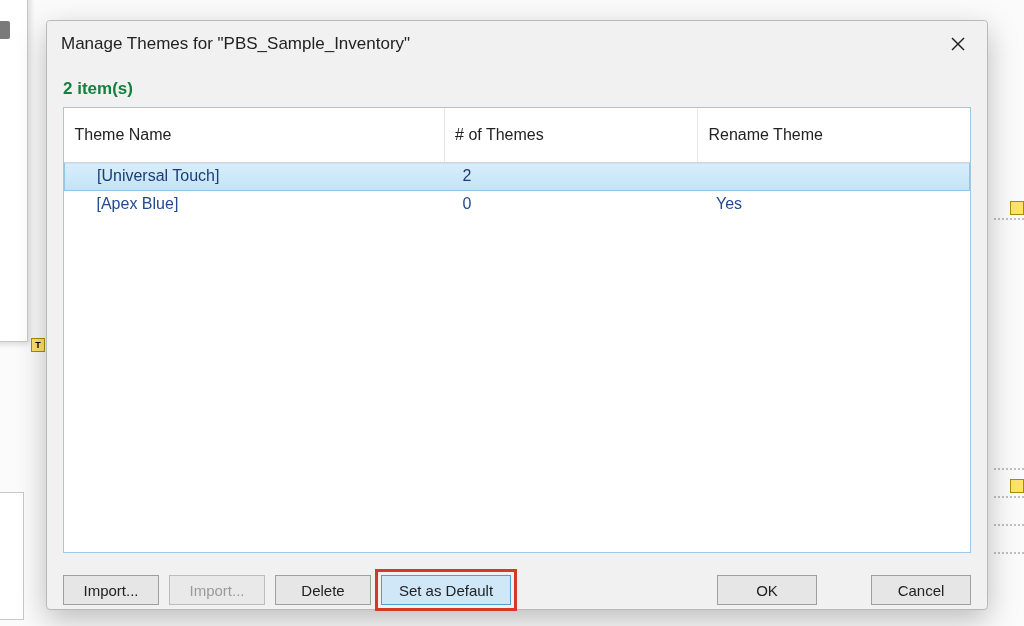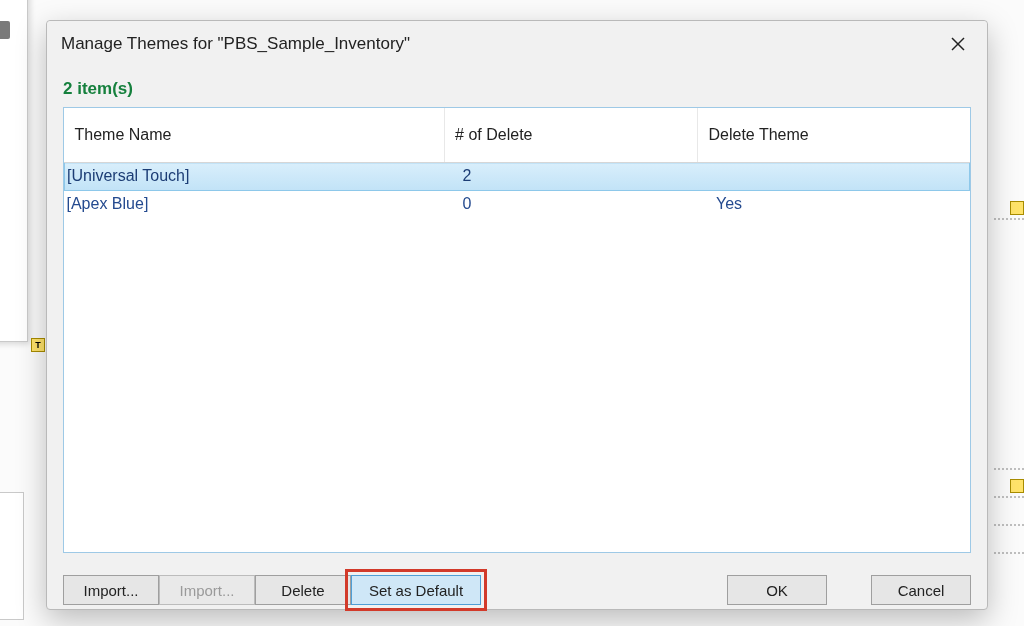--- a/index.html
+++ b/index.html
@@ -125,37 +125,38 @@
     border-bottom: 1px solid #d6d6d6;
     border-right: 1px solid #e8e8e8;
     color: #222;
   }
   thead th:last-child { border-right: none; }
   .col-name { width: 42%; }
   .col-layouts { width: 28%; text-align: left; }
   .col-default { width: 30%; text-align: left; }
 
   tbody td {
-    padding: 4px 10px 5px 2px;
+    padding: 4px 10px 5px 32px;
     font-size: 16px;
     color: #244a8f;
   }
   tbody td.layouts { padding-left: 18px; }
   tbody td.default { padding-left: 18px; }
   tr.selected {
     background: linear-gradient(#d8eefb, #c2e3f7);
     border: 1px solid #8dc8ea;
   }
   tr.selected td { color: #1c3d75; }
   tbody tr { height: 26px; }
   .table-filler { flex: 1; background: #fff; }
 
   .button-bar {
     display: flex;
     align-items: center;
+    gap: 10px;
     padding: 10px 16px 4px 16px;
   }
   .btn {
     min-width: 96px;
     height: 30px;
     padding: 0 14px;
     background: #e6e6e6;
     border: 1px solid #9f9f9f;
     font-size: 15px;
     color: #222;
@@ -216,22 +217,22 @@
     </button>
   </div>
 
   <div class="item-count">2 item(s)</div>
 
   <div class="table-wrap">
     <table>
       <thead>
         <tr>
           <th class="col-name">Theme Name</th>
-          <th class="col-layouts"># of Delete</th>
-          <th class="col-default">Delete Theme</th>
+          <th class="col-layouts"># of Themes</th>
+          <th class="col-default">Rename Theme</th>
         </tr>
       </thead>
       <tbody>
         <tr class="selected">
           <td>[Universal Touch]</td>
           <td class="layouts">2</td>
           <td class="default"></td>
         </tr>
         <tr>
           <td>[Apex Blue]</td>

